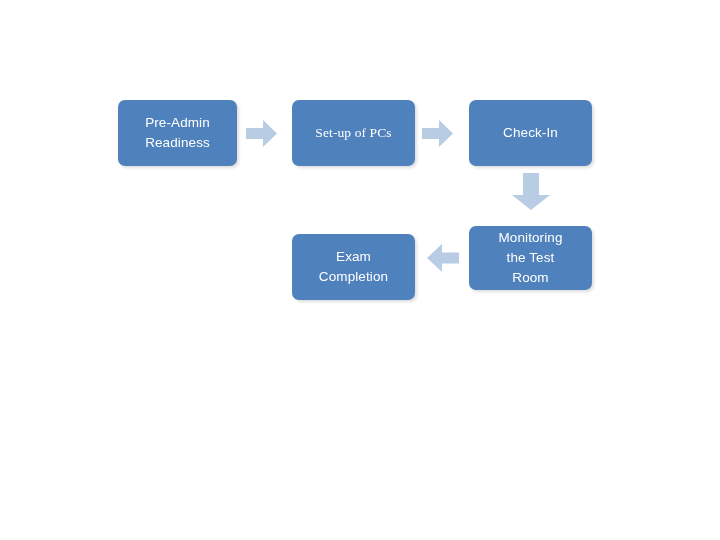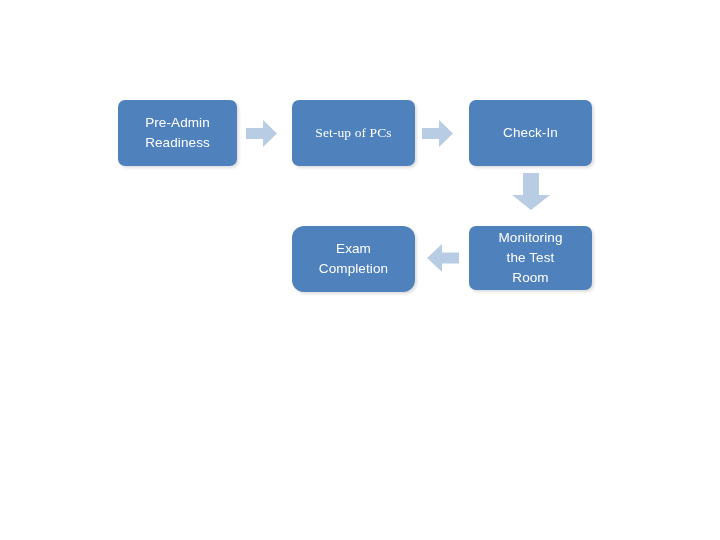--- a/index.html
+++ b/index.html
@@ -43,21 +43,21 @@
   .proc-label {
     white-space: pre-line;
     display: block;
     width: 100%;
   }
 
   
   #box-pre-admin      { left: 118px; top: 100px; width: 119px; height: 66px; justify-content: flex-end; }
   #box-setup-pcs      { left: 292px; top: 100px; width: 123px; height: 66px; font-family: Liberation Serif, serif; }
   #box-check-in       { left: 469px; top: 100px; width: 123px; height: 66px; }
-  #box-exam-completion{ left: 292px; top: 226px; width: 123px; height: 66px; border-radius: 12px; }
+  #box-exam-completion{ left: 292px; top: 234px; width: 123px; height: 66px; }
   #box-monitoring     { left: 469px; top: 226px; width: 123px; height: 64px; }
 
   
   .arrow {
     position: absolute;
     display: block;
   }
   .arrow svg { display: block; }
 
   #arrow-1 { left: 246px; top: 120px; width: 31px; height: 27px; }

